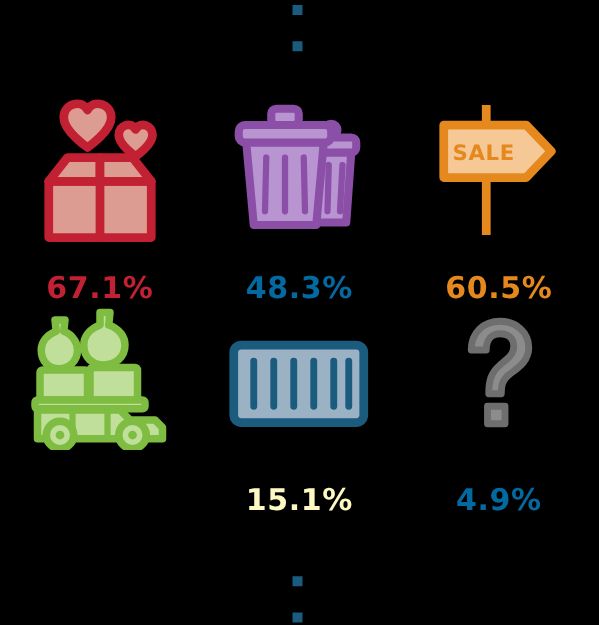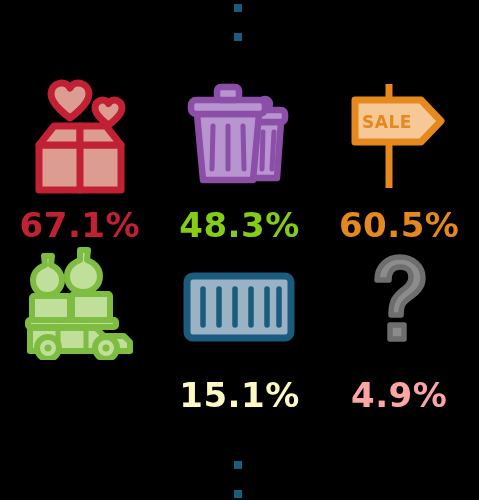--- a/index.html
+++ b/index.html
@@ -49,21 +49,21 @@
   }
   .icon-wrap {
     height: 122px;
     display: flex;
     align-items: flex-end;
     justify-content: center;
   }
   .pct {
     font-family: "DejaVu Sans", sans-serif;
     font-weight: bold;
-    font-size: 34px;
+    font-size: 24px;
     letter-spacing: 0.5px;
     line-height: 1;
     margin-top: 6px;
   }
   
   .row2 .icon-wrap { height: 118px; }
 </style>
 </head>
 <body>
 
@@ -109,21 +109,21 @@
           </g>
           <g stroke="#8B4FA8" stroke-width="5" stroke-linecap="round">
             <line x1="30" y1="52" x2="29" y2="95"></line>
             <line x1="45" y1="52" x2="45" y2="95"></line>
             <line x1="60" y1="52" x2="61" y2="95"></line>
             <line x1="80" y1="58" x2="79" y2="95"></line>
             <line x1="91" y1="58" x2="89" y2="95"></line>
           </g>
         </svg>
       </div>
-      <div class="pct" style="color:#84cc16">48.3%</div>
+      <div class="pct" style="color:#0369a1">48.3%</div>
     </div>
 
     <div class="cell">
       <div class="icon-wrap">
         <svg width="108" height="120" viewBox="0 0 108 120">
           <g stroke="#E5891F" stroke-width="7" stroke-linecap="butt">
             <line x1="44" y1="10" x2="44" y2="114"></line>
           </g>
           <path d="M10 26 L76 26 L96 47 L76 68 L10 68 Z" fill="#F6C896" stroke="#E5891F" stroke-width="7" stroke-linejoin="round"></path>
           <text x="42" y="54" text-anchor="middle" font-family="DejaVu Sans, sans-serif" font-size="17" font-weight="bold" fill="#E5891F" letter-spacing="0.5">SALE</text>
@@ -191,17 +191,17 @@
                      C48 62, 47 66, 47 73
                      L37 73
                      C37 62, 39 56, 46 50
                      C52 45, 57 42, 57 35
                      C57 28, 52 25, 46 25
                      C39 25, 35 30, 35 38 Z"></path>
             <rect x="36" y="83" width="14" height="14"></rect>
           </g>
         </svg>
       </div>
-      <div class="pct" style="color:#fca5a5">4.9%</div>
+      <div class="pct" style="color:#0369a1">4.9%</div>
     </div>
 
   </div>
 </div>
 
 </body></html>

